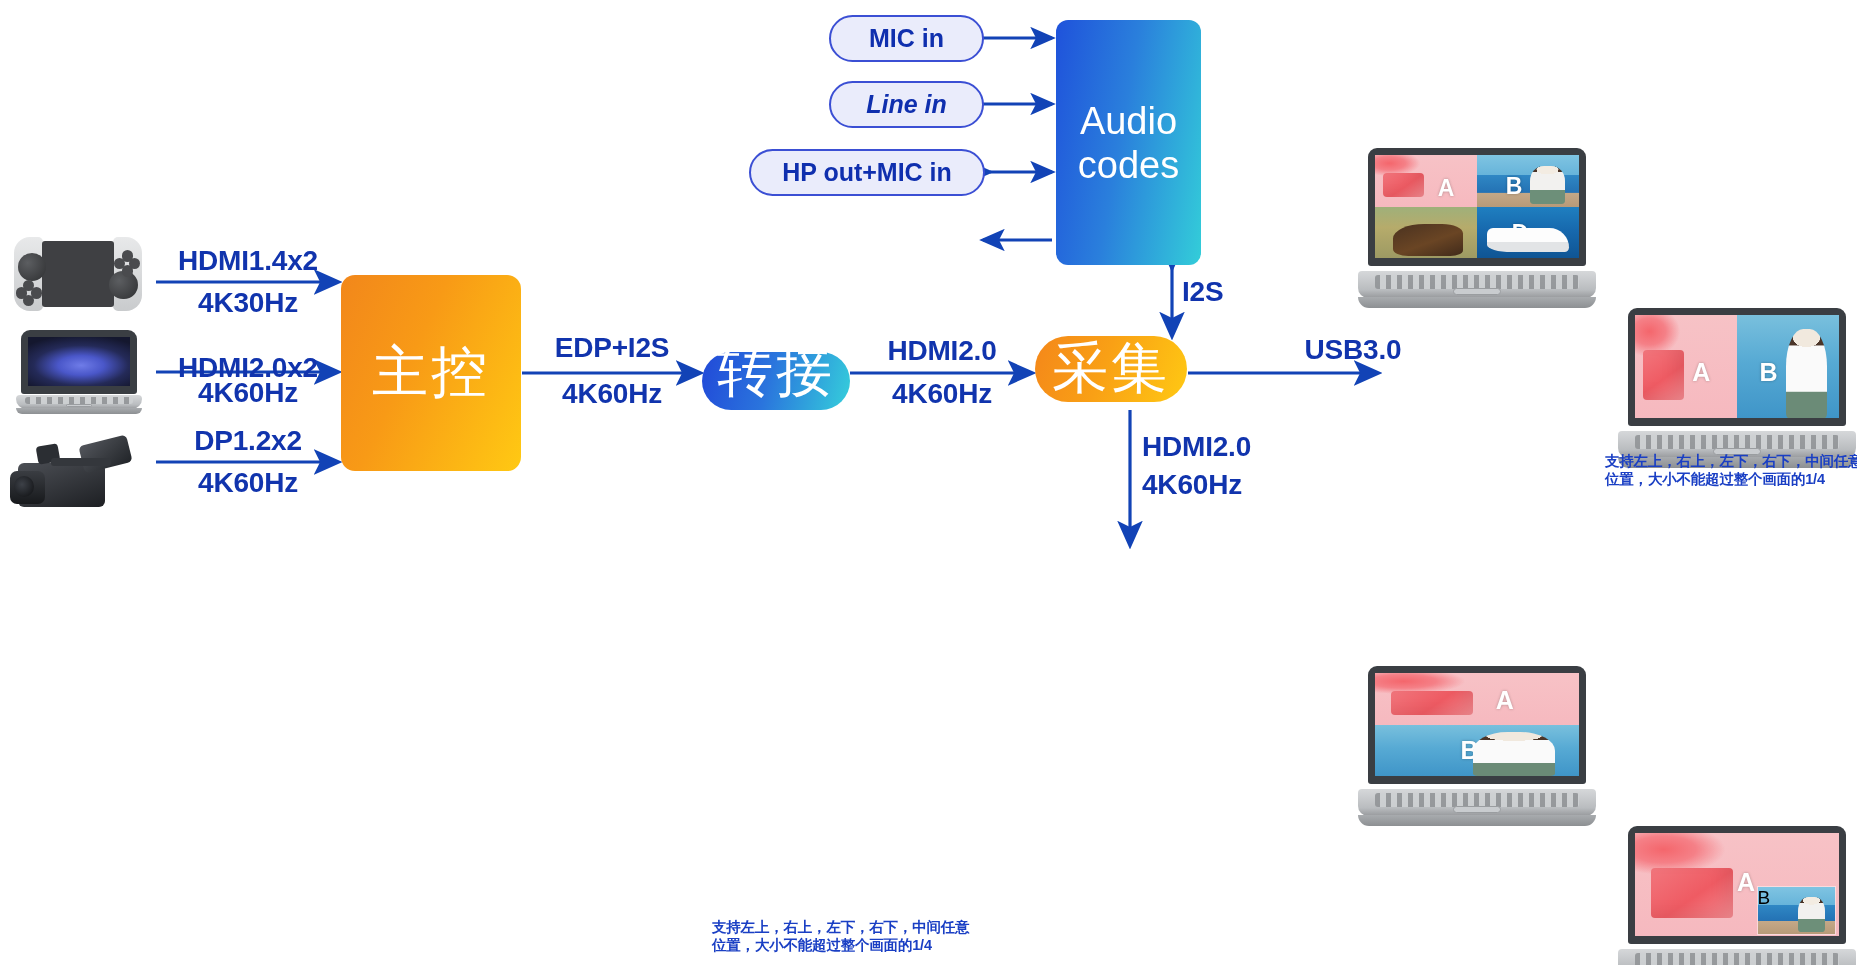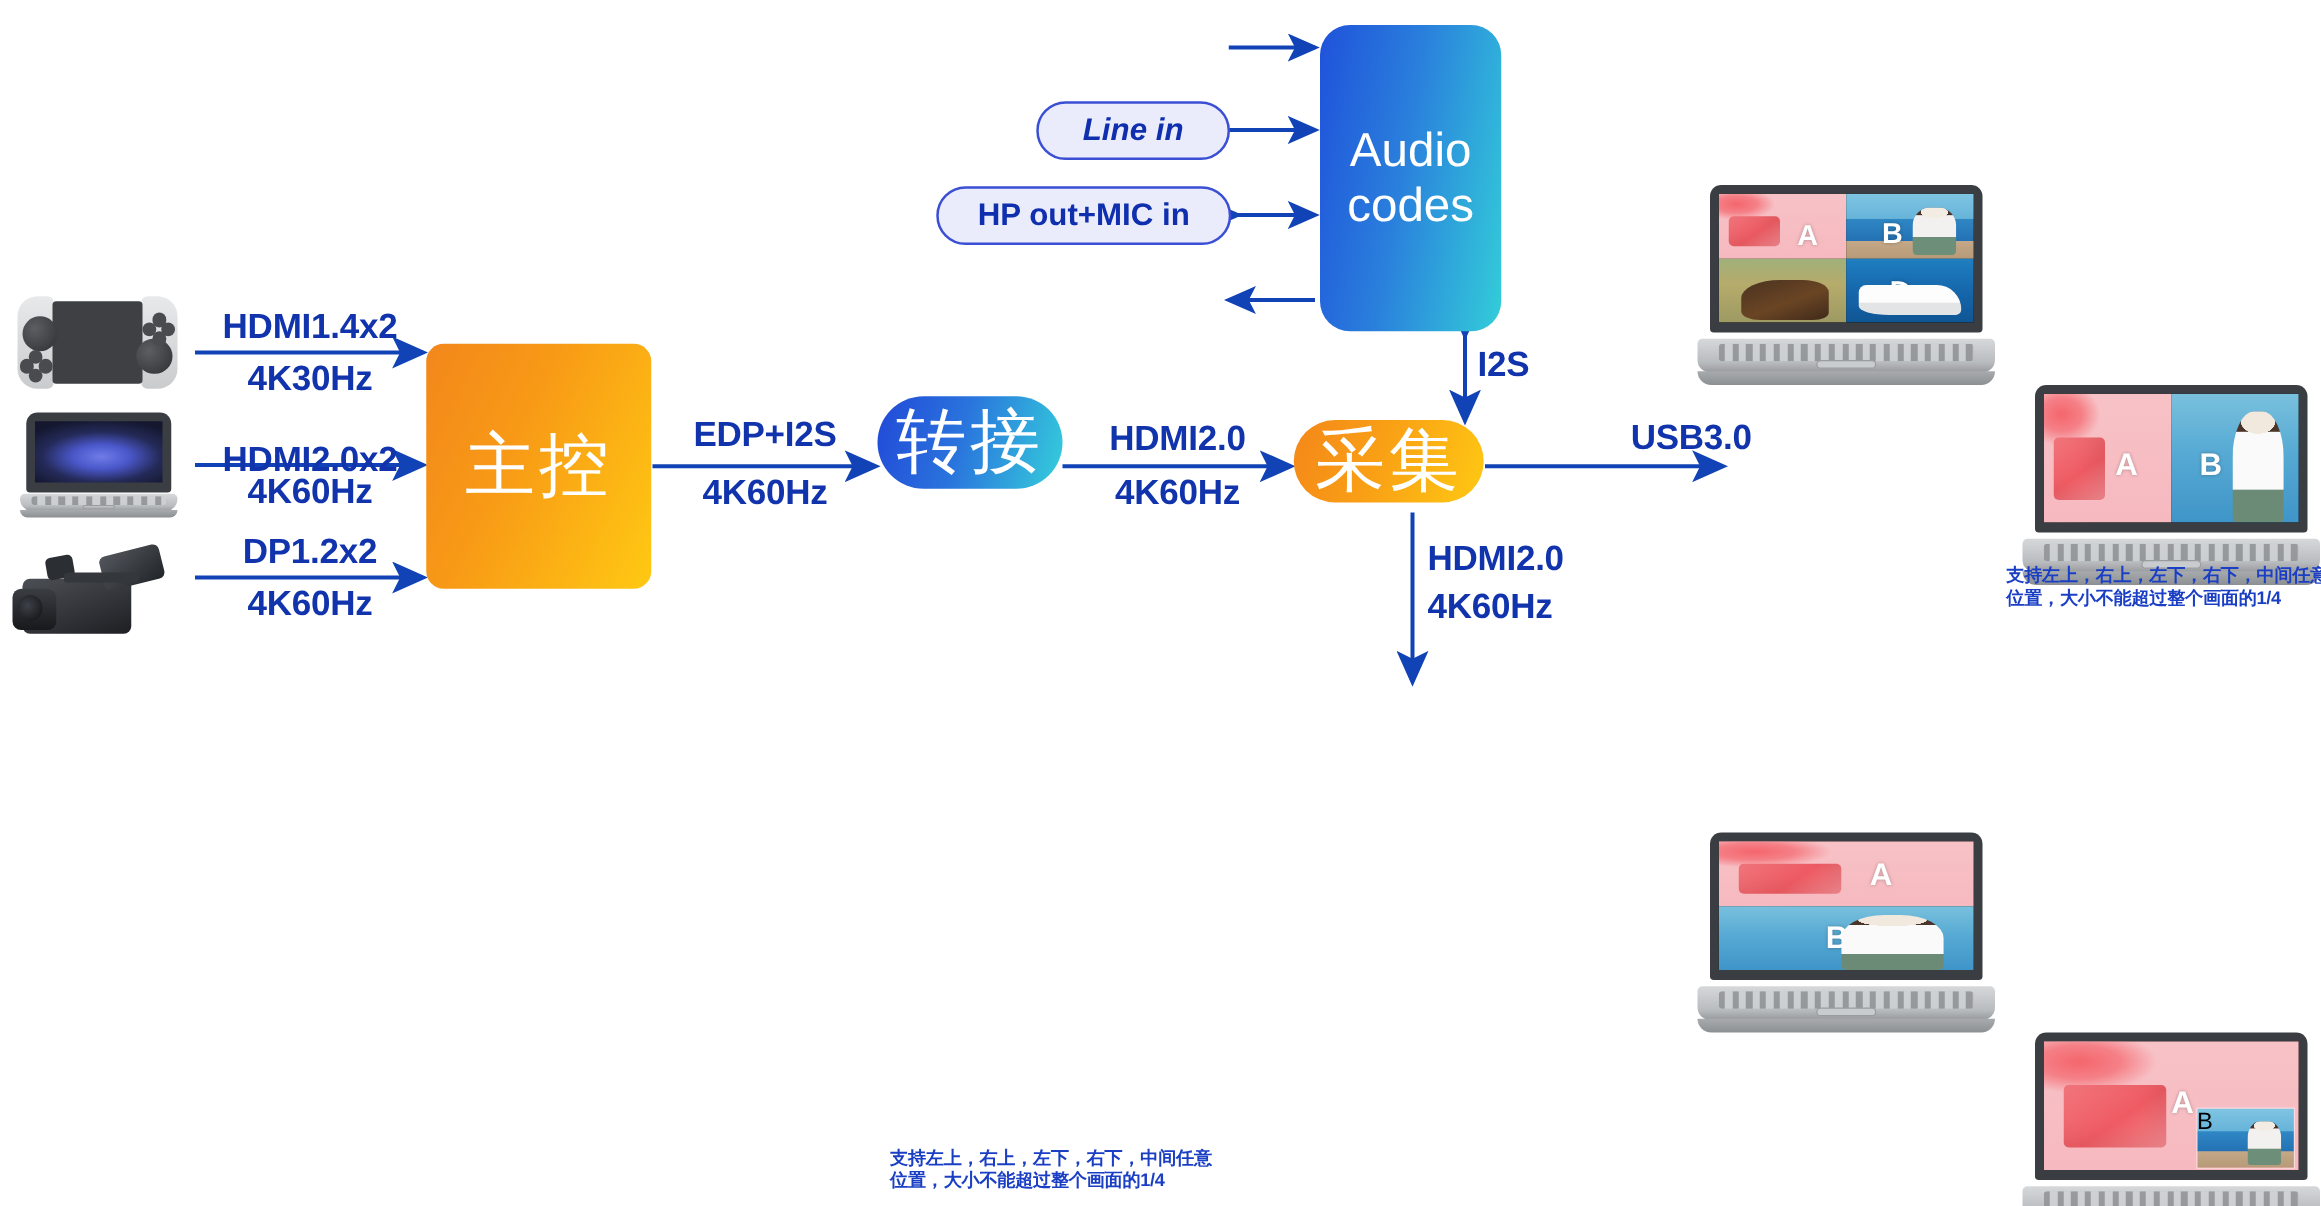--- a/index.html
+++ b/index.html
@@ -50,21 +50,21 @@
   }
   .box-blue-pill {
     background: linear-gradient(105deg, #2149d8 0%, #2a74dd 45%, #35cfdb 100%);
     border-radius: 60px;
   }
   .box-blue-rect {
     background: linear-gradient(100deg, #1f52db 0%, #2a7fdc 45%, #33cdd9 100%);
     border-radius: 12px;
   }
   .cn-title { font-size: 56px; letter-spacing: 3px; font-weight: 500; }
-  .en-title { font-size: 38px; line-height: 44px; font-weight: 400; border-radius: 24px; }
+  .en-title { font-size: 38px; line-height: 44px; font-weight: 400; }
 
   
   .chip {
     display: flex; align-items: center; justify-content: center;
     background: #eaecfb;
     border: 2.5px solid #3b4fd4;
     border-radius: 40px;
     color: #0f2fae;
     font-weight: bold;
     font-size: 25px;
@@ -292,21 +292,21 @@
     <div>DP1.2x2</div>
   </div>
   <div class="abs lbl lbl-link" style="left:156px; top:468px; width:184px;">
     <div>4K60Hz</div>
   </div>
 
   <div class="abs box box-orange-sq cn-title" style="left:341px; top:275px; width:180px; height:196px;">
     <span>主控</span>
   </div>
 
-  <div class="abs box box-blue-pill cn-title" style="left:702px; top:317px; width:148px; height:74px;">
+  <div class="abs box box-blue-pill cn-title" style="left:702px; top:352px; width:148px; height:58px;align-items:flex-end;">
     <span>转接</span>
   </div>
 
   <div class="abs box box-orange-pill cn-title" style="left:1035px; top:336px; width:152px; height:66px;">
     <span>采集</span>
   </div>
 
   <div class="abs box box-blue-rect en-title" style="left:1056px; top:20px; width:145px; height:245px; flex-direction:column;">
     <span>Audio</span>
     <span>codes</span>
@@ -334,20 +334,23 @@
     <div>I2S</div>
   </div>
 
   <div class="abs lbl lbl-link" style="left:1142px; top:432px; width:160px; text-align:left;">
     <div>HDMI2.0</div>
   </div>
   <div class="abs lbl lbl-link" style="left:1142px; top:470px; width:160px; text-align:left;">
     <div>4K60Hz</div>
   </div>
 
+  <div class="abs chip" style="left:829px; top:15px; width:155px; height:47px;">
+    <span>MIC in</span>
+  </div>
   <div class="abs chip" style="left:829px; top:81px; width:155px; height:47px;font-style:italic;">
     <span>Line in</span>
   </div>
   <div class="abs chip" style="left:749px; top:149px; width:236px; height:47px;">
     <span>HP out+MIC in</span>
   </div>
 
   <div class="abs laptop-wrap" style="left:1358px; top:64px; width:238px; height:160px;">
     <div class="lt-lid">
       <div class="lt-scr">

